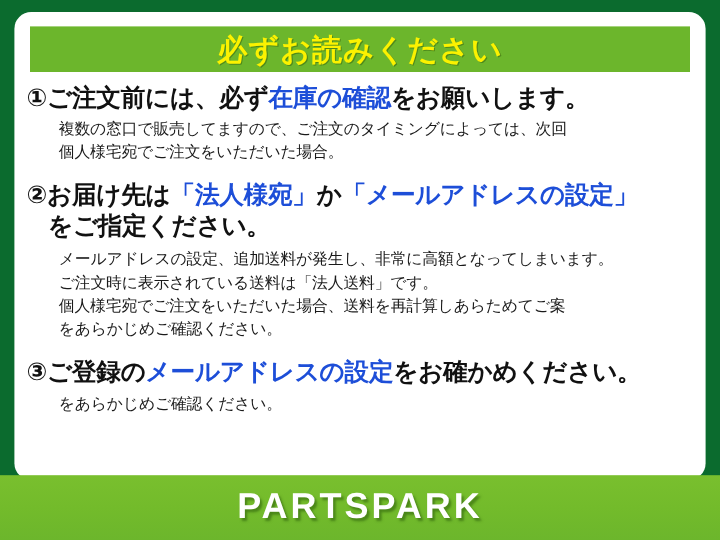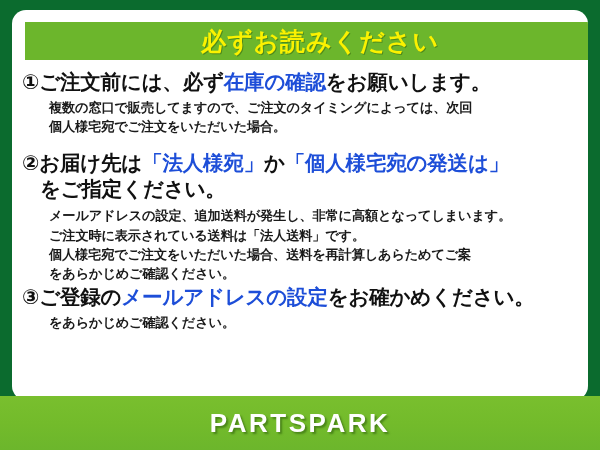--- a/index.html
+++ b/index.html
@@ -39,21 +39,20 @@
   #title-band {
     position: absolute;
     left: 13px;
     top: 12px;
     width: 550px;
     height: 38px;
     background: #6cb62c;
     display: flex;
     align-items: center;
     justify-content: center;
-    padding-left: 20px;
   }
   #title-text {
     color: #fbf200;
     font-size: 25px;
     font-weight: bold;
     letter-spacing: 1px;
     white-space: nowrap;
     text-shadow: 1px 1px 0 #4f8a1c;
   }
 
@@ -88,41 +87,41 @@
   }
 
   .item-body {
     font-size: 13.2px;
     color: #1a1a1a;
     line-height: 1.45;
     padding-left: 31px;
     padding-top: 3px;
     letter-spacing: -0.15px;
   }
-  .item-body div { white-space: nowrap; font-weight: bold; }
+  .item-body div { white-space: nowrap; }
 
   #item-1 { margin-top: 0px; }
   #item-2 { margin-top: 13px; }
-  #item-3 { margin-top: 0; }
+  #item-3 { margin-top: 14px; }
 
   
   #footer-band {
     position: absolute;
     left: 0;
     bottom: 0;
     width: 600px;
     height: 54px;
     background: linear-gradient(to bottom, #79bf2e 0%, #73bb2b 50%, #6cb62c 100%);
     display: flex;
     align-items: center;
     justify-content: center;
   }
   #footer-logo {
     color: #ffffff;
-    font-size: 26px;
+    font-size: 30px;
     font-weight: bold;
     letter-spacing: 2.5px;
     text-shadow: 2px 2px 2px rgba(40,90,10,0.55);
     font-family: "Liberation Sans", "DejaVu Sans", sans-serif;
   }
 </style>
 </head>
 <body>
 
 <div id="notice-card">
@@ -137,21 +136,21 @@
 
       <div class="item" id="item-1">
         <div class="item-heading"><span>①</span><span>ご注文前には、必ず</span><span class="hl">在庫の確認</span><span>をお願いします。</span></div>
         <div class="item-body">
           <div>複数の窓口で販売してますので、ご注文のタイミングによっては、次回</div>
           <div>個人様宅宛でご注文をいただいた場合。</div>
         </div>
       </div>
 
       <div class="item" id="item-2">
-        <div class="item-heading"><span>②</span><span>お届け先は</span><span class="hl">「法人様宛」</span><span>か</span><span class="hl">「個人様宅宛の発送は」</span><span class="line2">をご指定ください。</span></div>
+        <div class="item-heading"><span>②</span><span>お届け先は</span><span class="hl">「法人様宛」</span><span>か</span><span class="hl">「メールアドレスの設定」</span><span class="line2">をご指定ください。</span></div>
         <div class="item-body">
           <div>メールアドレスの設定、追加送料が発生し、非常に高額となってしまいます。</div>
           <div>ご注文時に表示されている送料は「法人送料」です。</div>
           <div>個人様宅宛でご注文をいただいた場合、送料を再計算しあらためてご案</div>
           <div>をあらかじめご確認ください。</div>
         </div>
       </div>
 
       <div class="item" id="item-3">
         <div class="item-heading"><span>③</span><span>ご登録の</span><span class="hl">メールアドレスの設定</span><span>をお確かめください。</span></div>

